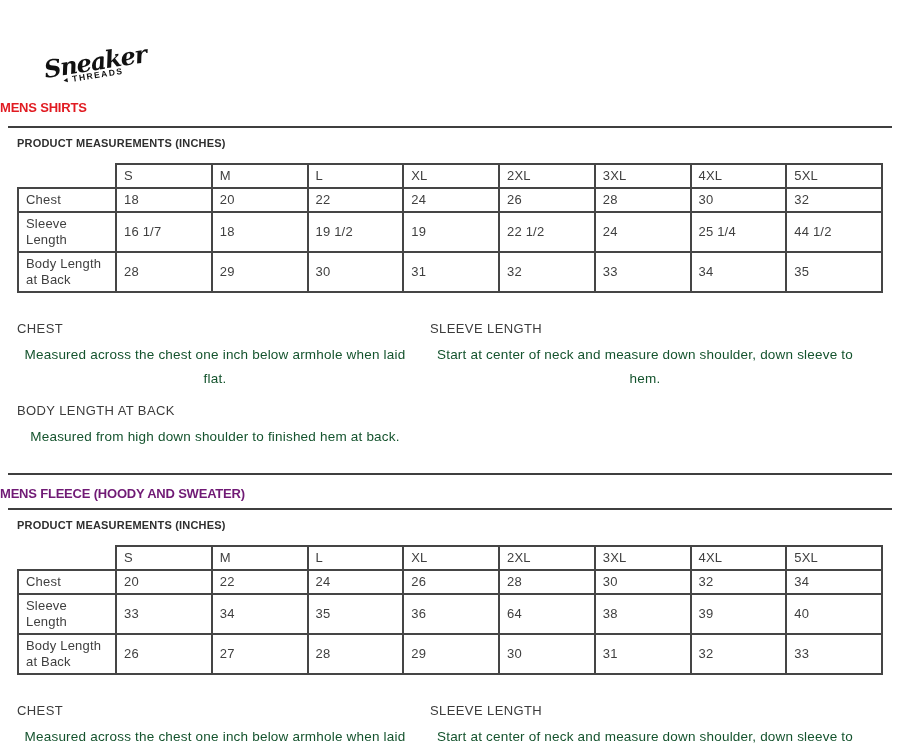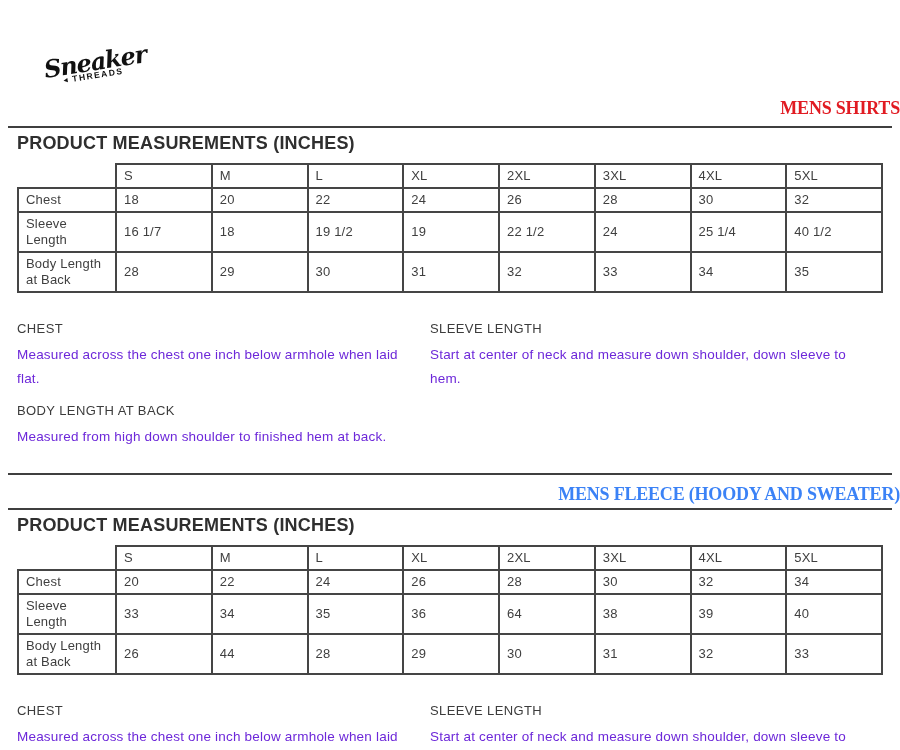--- a/index.html
+++ b/index.html
@@ -17,31 +17,31 @@
     font-family:"DejaVu Serif", serif; font-style:italic; font-weight:bold;
     font-size:24px; letter-spacing:-1px; display:block;
   }
   .logo-sub {
     display:flex; align-items:center; gap:2px; margin:-3px 0 0 16px;
     font-weight:bold; font-size:8.5px; letter-spacing:1.5px;
   }
   .logo-arrow { font-size:7px; transform:translateY(-0.5px); }
   
   .section-title {
-    margin-top:98px; text-align:right; line-height:20px;
-    font-size:18px; font-weight:bold; letter-spacing:-0.2px;font-family:Liberation Serif, serif;
+    margin-top:98px; text-align:left; line-height:20px;
+    font-size:13px; font-weight:bold; letter-spacing:-0.2px;
   }
   .section-title.second { margin-top:9px; }
   .rule {
     border-top:2px solid #3f3f3f; margin:8px 8px 0 8px; height:0;
   }
   .rule.thin { margin-top:12px; }
   .rule.under-title2 { margin-top:4px; }
   .subtitle {
-    margin:7px 0 0 17px; font-size:18px; font-weight:bold; color:#2f2f2f;
+    margin:7px 0 0 17px; font-size:11px; font-weight:bold; color:#2f2f2f;
     letter-spacing:0.2px; line-height:16px;
   }
   
   table.size-table {
     border-collapse:collapse; margin:12px 0 0 17px; width:866px;
     table-layout:fixed; font-size:13px; color:#3f3f3f;
   }
   table.size-table th, table.size-table td {
     border:2px solid #454545; font-weight:normal; text-align:left;
     padding:3px 7px; line-height:16px; letter-spacing:0.2px;
@@ -54,22 +54,23 @@
   .notes {
     display:flex; margin:28px 17px 0 17px; gap:17px; align-items:flex-start;
   }
   .notes-col-left { width:396px; flex:0 0 396px; }
   .notes-col-right { width:430px; flex:0 0 430px; }
   .note-heading {
     font-size:13px; letter-spacing:0.4px; color:#3c3c3c; line-height:16px;
     margin-bottom:6px;
   }
   .note-text {
-    font-size:13.5px; letter-spacing:0.2px; color:#6d28d9; line-height:24px;
+    font-size:13.5px; letter-spacing:0.2px; color:#14532d; line-height:24px;
     margin-bottom:12px;
+    text-align:center;
   }
 </style>
 </head>
 <body>
 
 <div class="page">
 
   <div class="logo">
     <span class="logo-script">Sneaker</span>
     <span class="logo-sub">
@@ -119,21 +120,21 @@
     </tr>
     <tr>
       <td>Sleeve Length</td>
       <td>16 1/7</td>
       <td>18</td>
       <td>19 1/2</td>
       <td>19</td>
       <td>22 1/2</td>
       <td>24</td>
       <td>25 1/4</td>
-      <td>40 1/2</td>
+      <td>44 1/2</td>
     </tr>
     <tr>
       <td>Body Length at Back</td>
       <td>28</td>
       <td>29</td>
       <td>30</td>
       <td>31</td>
       <td>32</td>
       <td>33</td>
       <td>34</td>
@@ -149,21 +150,21 @@
       <div class="note-heading">BODY LENGTH AT BACK</div>
       <div class="note-text">Measured from high down shoulder to finished hem at back.</div>
     </div>
     <div class="notes-col-right">
       <div class="note-heading">SLEEVE LENGTH</div>
       <div class="note-text">Start at center of neck and measure down shoulder, down sleeve to hem.</div>
     </div>
   </div>
 
   <div class="rule thin"></div>
-  <div class="section-title second" style="color:#3b82f6;padding-left:31px;">MENS FLEECE (HOODY AND SWEATER)</div>
+  <div class="section-title second" style="color:#701a75;">MENS FLEECE (HOODY AND SWEATER)</div>
   <div class="rule under-title2"></div>
   <div class="subtitle">PRODUCT MEASUREMENTS (INCHES)</div>
 
   <table class="size-table">
     <colgroup>
       <col class="label-col">
         <col>
         <col>
         <col>
         <col>
@@ -202,21 +203,21 @@
       <td>35</td>
       <td>36</td>
       <td>64</td>
       <td>38</td>
       <td>39</td>
       <td>40</td>
     </tr>
     <tr>
       <td>Body Length at Back</td>
       <td>26</td>
-      <td>44</td>
+      <td>27</td>
       <td>28</td>
       <td>29</td>
       <td>30</td>
       <td>31</td>
       <td>32</td>
       <td>33</td>
     </tr>
   </tbody>
     </table>
 

